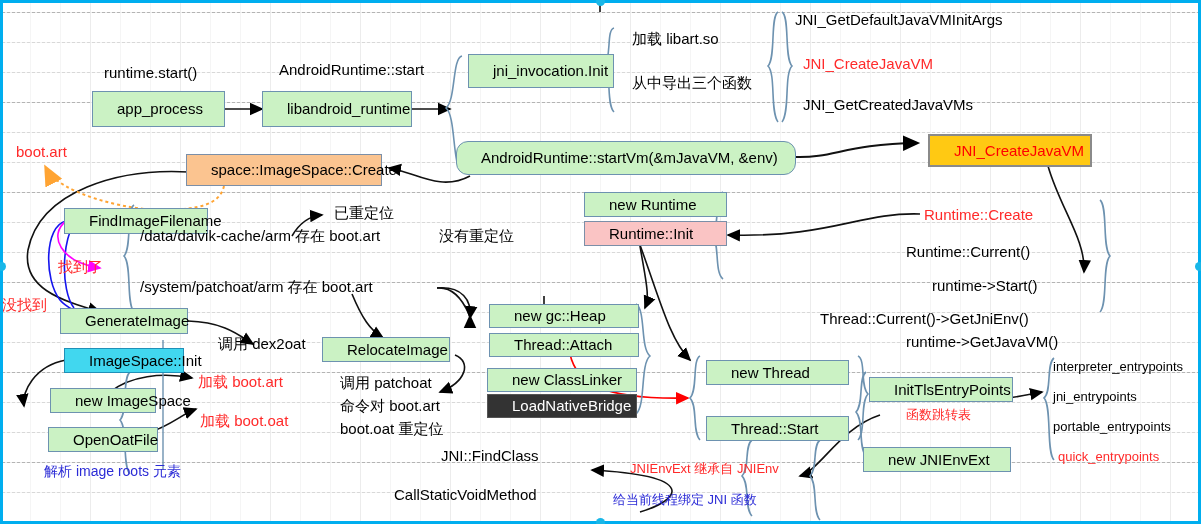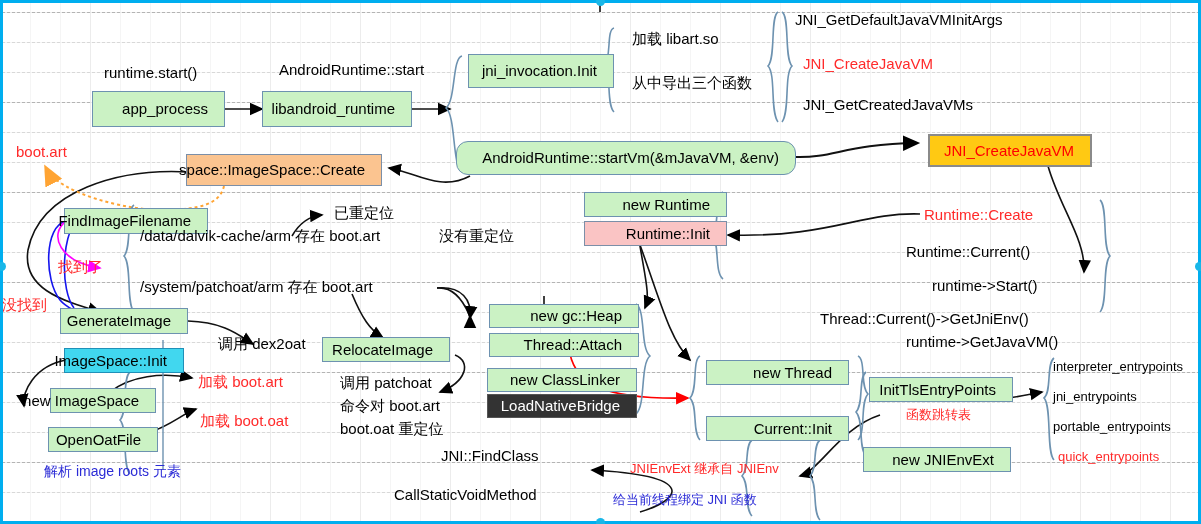--- a/index.html
+++ b/index.html
@@ -39,26 +39,26 @@
     content:"";position:absolute;left:0;right:0;bottom:0;height:3px;background:#00aeef;z-index:40;
   }
   .edge-l{position:absolute;left:0;top:0;bottom:0;width:3px;background:#00aeef;z-index:40;}
   .edge-r{position:absolute;right:0;top:0;bottom:0;width:3px;background:#00aeef;z-index:40;}
 
   svg.wires{position:absolute;left:0;top:0;width:1201px;height:524px;z-index:5;overflow:visible;}
 
   .node{
     position:absolute;z-index:20;
     box-sizing:border-box;
-    display:flex;align-items:center;justify-content:flex-end;
+    display:flex;align-items:center;justify-content:flex-start;
     white-space:nowrap;
     font-size:15px;color:#000;
     border:1px solid #6a8fae;
     background:#caf2c2;
-    padding:2px 16px;
+    padding:2px 24px;
     line-height:1.15;
   }
   .node.green{background:#cbf2c4;border-color:#6d92b0;}
   .node.orange{background:#fbc490;border-color:#7b8fa8;}
   .node.cyan{background:#41d7ef;border-color:#2090b8;}
   .node.pink{background:#fac4c4;border-color:#7b8fa8;}
   .node.yellow{background:#ffc913;border-color:#8a8a8a;color:#ff0000;border-width:2px;}
   .node.dark{background:#333333;border-color:#555;color:#ffffff;}
 
   .lbl{
@@ -265,21 +265,21 @@
 
   <div class="node dark" style="left:487px;top:394px;width:150px;height:24px;">
     <span>LoadNativeBridge</span>
   </div>
 
   <div class="node green" style="left:706px;top:360px;width:143px;height:25px;">
     <span>new Thread</span>
   </div>
 
   <div class="node green" style="left:706px;top:416px;width:143px;height:25px;">
-    <span>Current::Init</span>
+    <span>Thread::Start</span>
   </div>
 
   <div class="node green" style="left:869px;top:377px;width:144px;height:25px;">
     <span>InitTlsEntryPoints</span>
   </div>
 
   <div class="node green" style="left:863px;top:447px;width:148px;height:25px;">
     <span>new JNIEnvExt</span>
   </div>
 

